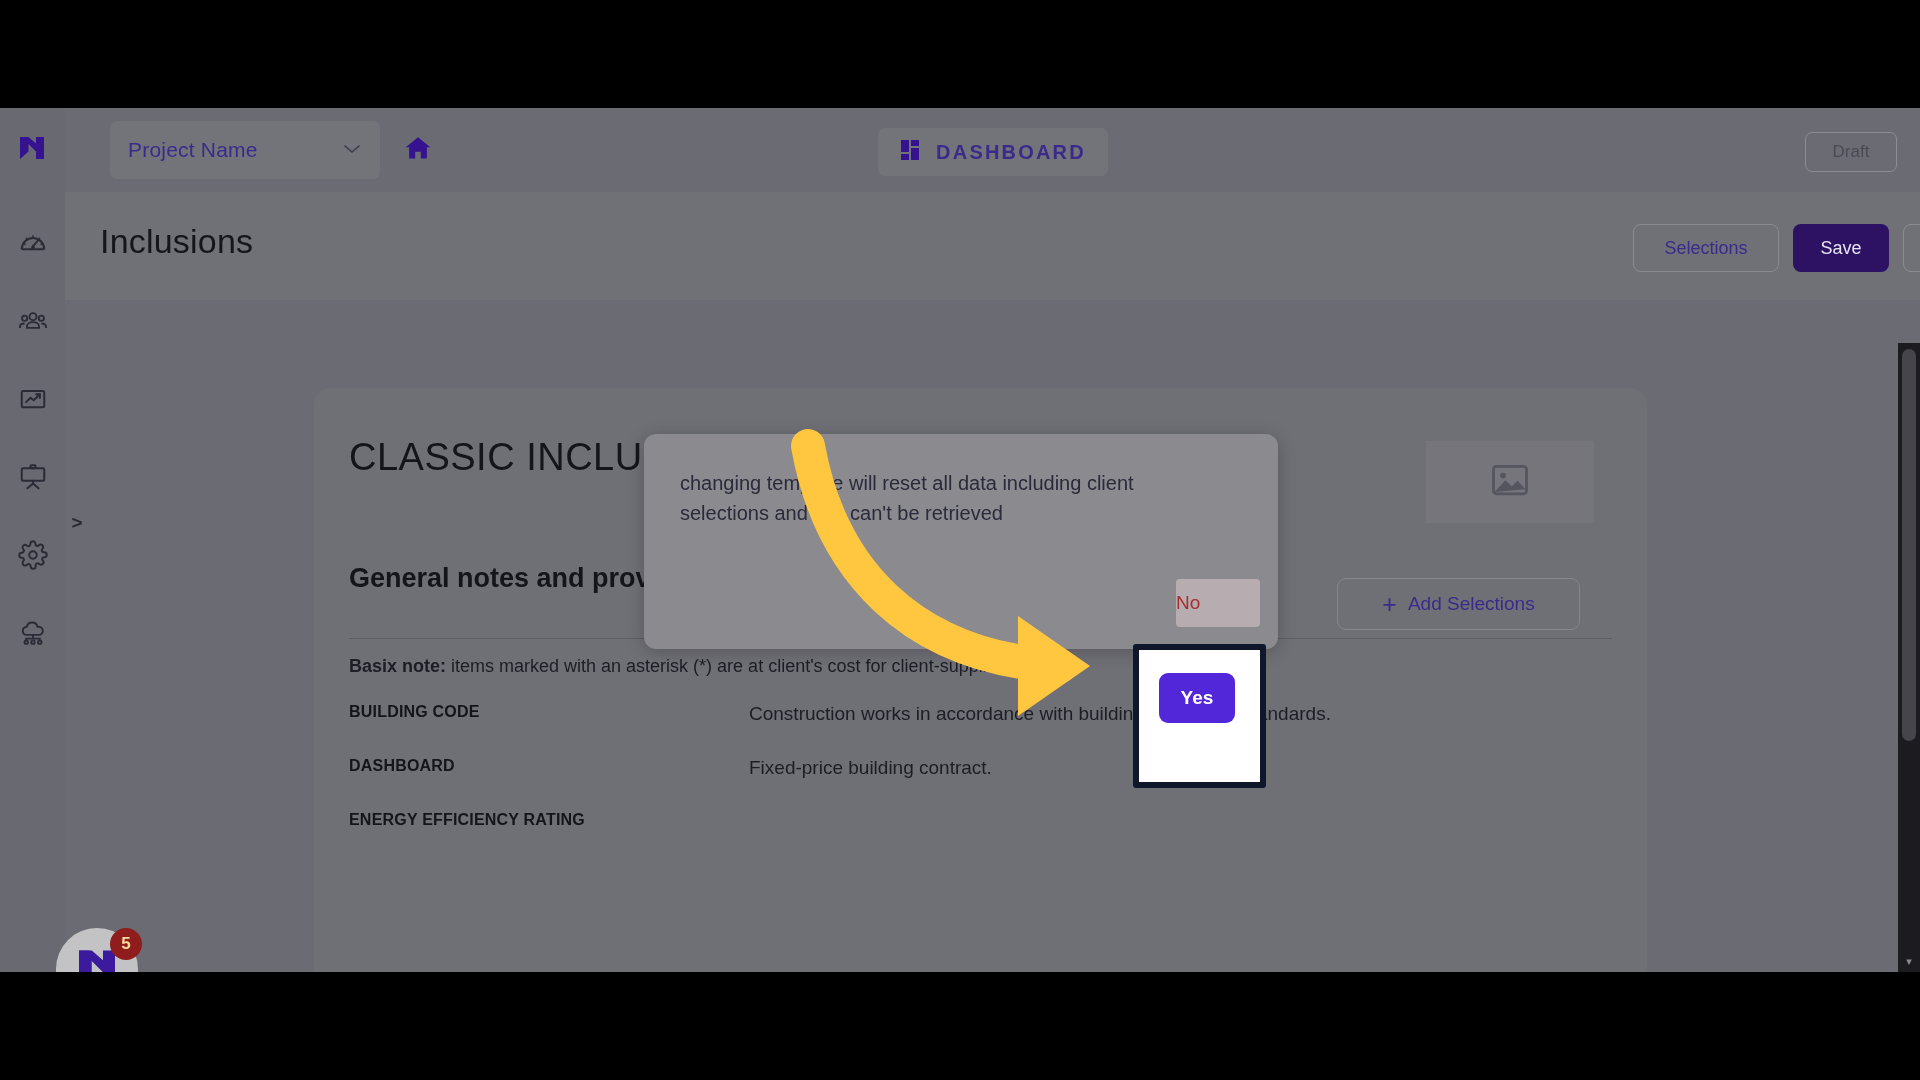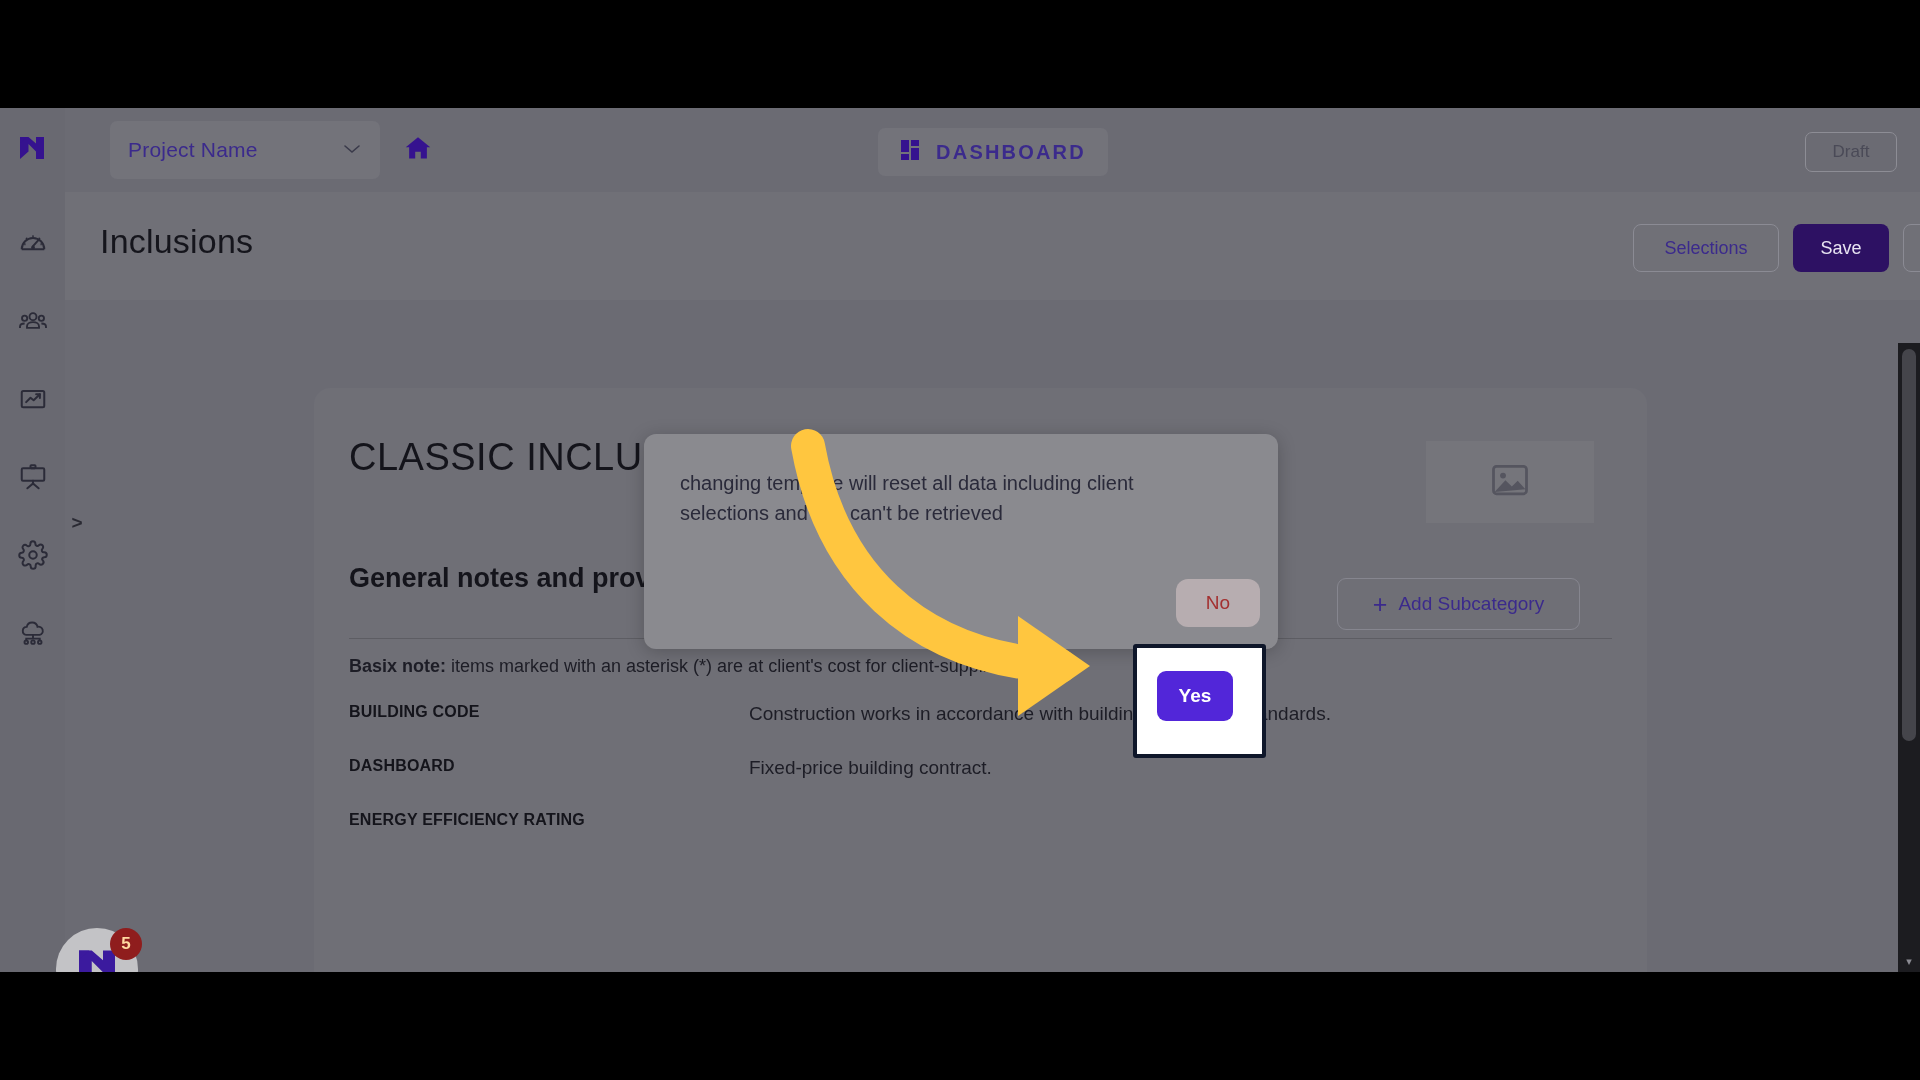--- a/index.html
+++ b/index.html
@@ -213,39 +213,39 @@
     width: 510px;
     font-size: 20px; line-height: 1.52; color: #2a2a3a;
   }
   #dialog-actions {
     position: absolute; right: 18px; bottom: 22px;
     display: flex; align-items: center; gap: 10px;
   }
   #no-btn {
     width: 84px; height: 48px;
     background: rgba(250,225,225,.40);
-    border-radius: 12px;
-    display: flex; align-items: center; justify-content: center;
+    border-radius: 4px;
+    display: flex; align-items: center; 
     color: #a33030; font-size: 19px;
     cursor: pointer;
   }
   #yes-btn {
     width: 76px; height: 50px;
     background: #5226d9;
     border-radius: 9px;
     display: flex; align-items: center; justify-content: center;
     color: #fff; font-size: 19px; font-weight: 700;
     cursor: pointer;
   }
   
   #yes-highlight {
     position: absolute; left: 1133px; top: 536px;
-    width: 133px; height: 114px;
+    width: 133px; height: 144px;
     background: #fff;
-    border: 4px solid #0f172a;
+    border: 6px solid #0f172a;
     border-radius: 3px;
     z-index: 61;
   }
 
   
   #arrow {
     position: absolute; left: 760px; top: 310px;
     width: 340px; height: 320px;
     z-index: 62; pointer-events: none;
   }
@@ -427,21 +427,21 @@
             <circle cx="8.2" cy="9.6" r="1.6" fill="#55555f" stroke="none"></circle>
             <path d="M3.6 18.5 L9.5 12.2 L13 15.6 L16.2 12.4 L20.4 17" fill="#55555f" stroke="none"></path>
           </svg>
         </span>
       </div>
 
       <div id="section-title">General notes and provisions</div>
 
       <div id="add-sub-btn">
         <span class="plus">+</span>
-        <span>Add Subcategory</span>
+        <span>Add Selections</span>
       </div>
 
       <div id="hr"></div>
 
       <div id="note">
         <b>Basix note:</b><span> items marked with an asterisk (*) are at client's cost for client-supplied plans</span>
       </div>
 
       <div id="rows">
           <div class="row">

